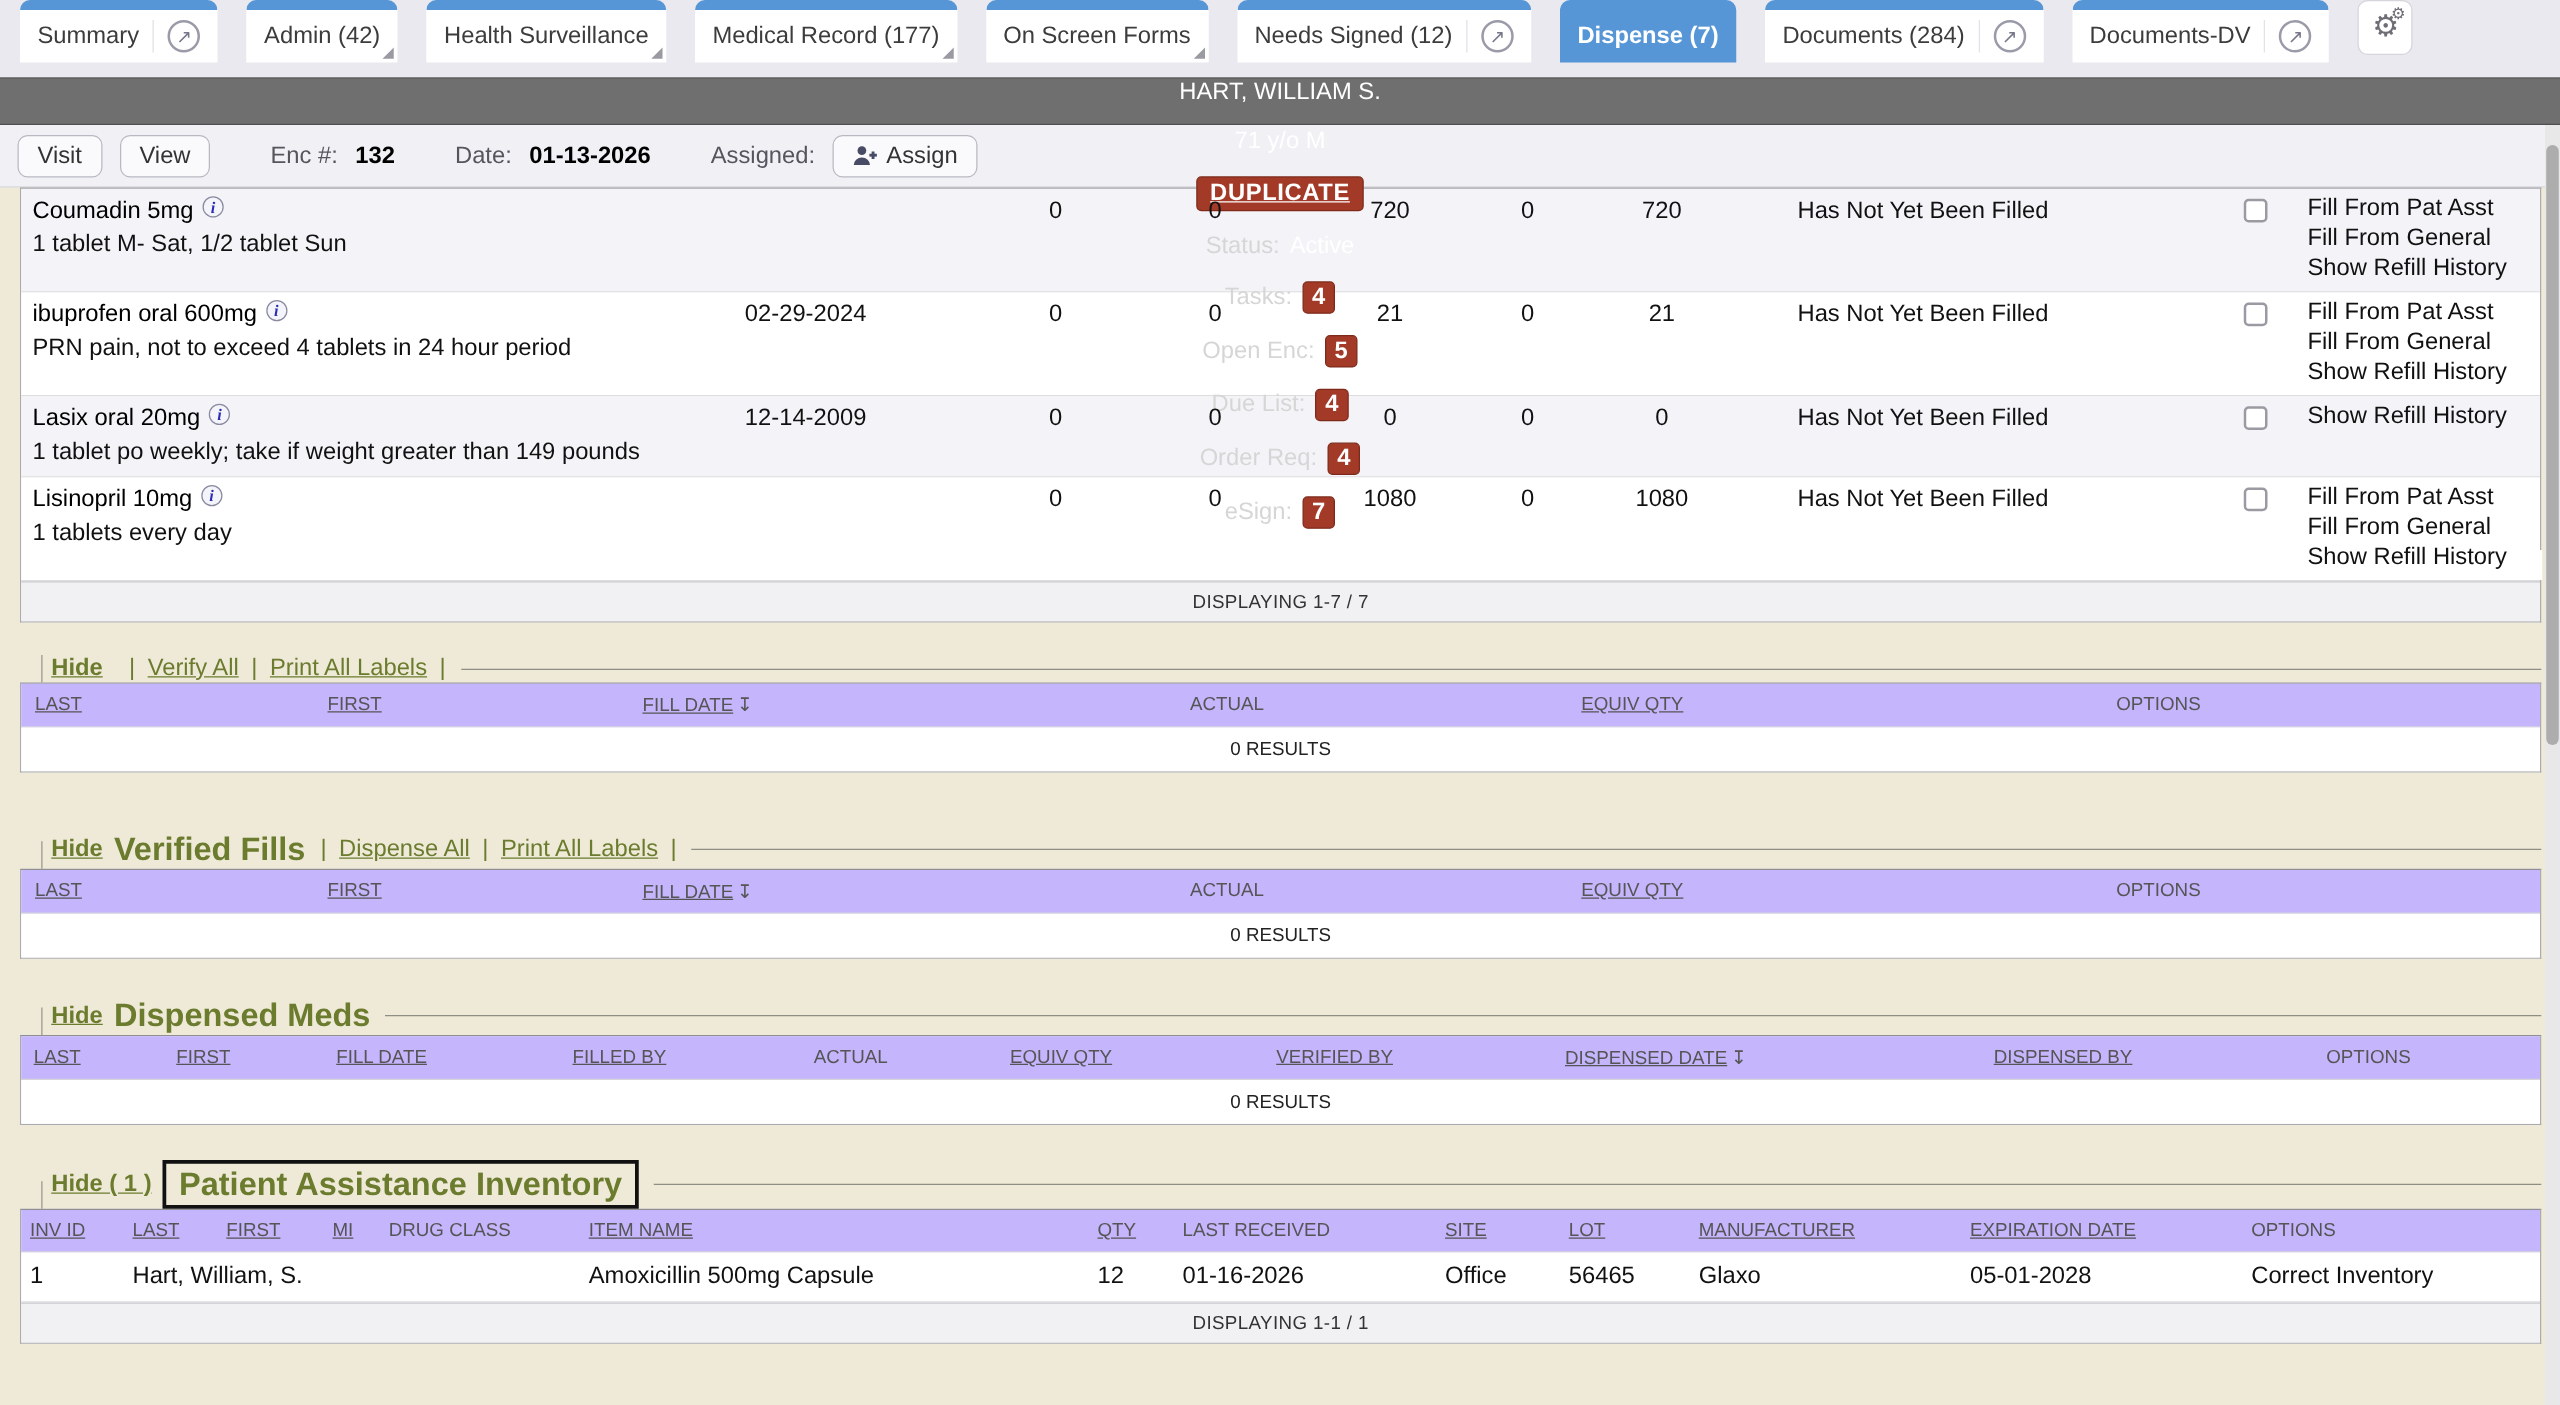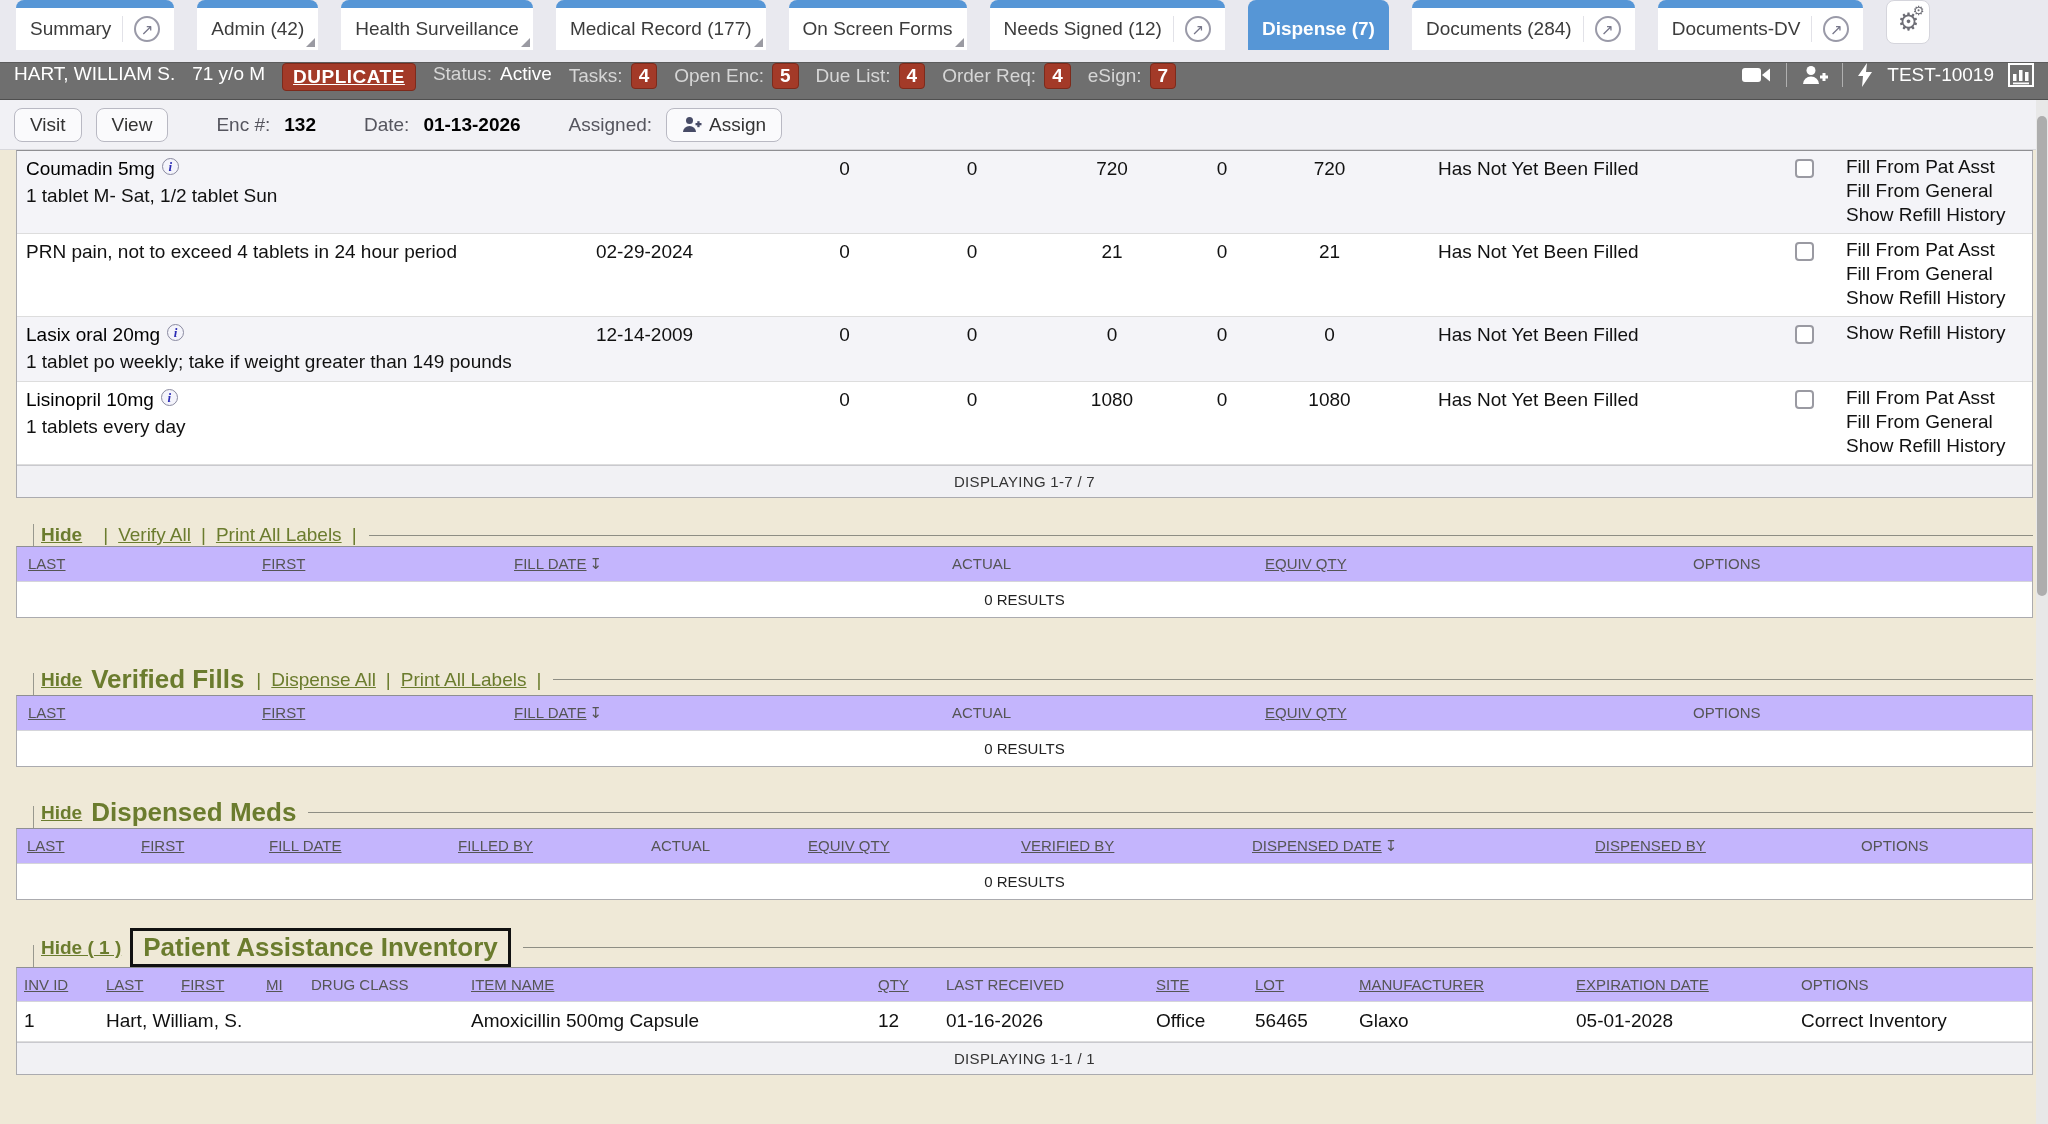--- a/index.html
+++ b/index.html
@@ -19,21 +19,21 @@
        border-left:9px solid transparent;border-bottom:9px solid #9a9aa2;}
   .ext{margin-left:11px;padding-left:11px;border-left:1px solid #e2e2e8;display:flex;align-items:center;}
   .ext .circ{width:26px;height:26px;border:2px solid #9a9aa8;border-radius:50%;color:#77778a;
        font-size:15px;display:flex;align-items:center;justify-content:center;line-height:1;}
   .tab.gear{border-top:none;height:44px;border-radius:8px;margin-bottom:3px;border:1px solid #d5d5dc;
        color:#6e6e76;padding:0 10px;min-width:44px;justify-content:center;}
   .gear-big{font-size:24px;line-height:1;}
   .gear-small{font-size:13px;position:absolute;top:3px;right:5px;line-height:1;}
   
   .patientbar{height:38px;background:#6F6F6F;border-top:1px solid #5c5c5c;border-bottom:1px solid #4f4f4f;
-       display:flex;align-items:flex-start;padding:0 14px;gap:17px;color:#fff;font-size:19px;white-space:nowrap;}
+       display:flex;align-items:center;padding:0 14px;gap:17px;color:#fff;font-size:19px;white-space:nowrap;flex-direction:column;}
   .pb-label{color:#d6d6d6;}
   .pb-group{display:flex;align-items:center;gap:8px;}
   .badge{background:#A33A28;border:1px solid #7d2a1b;border-radius:4px;padding:1px 7px;font-weight:bold;color:#fff;cursor:pointer;}
   .dup{background:#A33A28;border:1px solid #7d2a1b;border-radius:4px;padding:2px 10px;font-weight:bold;
        text-decoration:underline;letter-spacing:.5px;cursor:pointer;}
   .pb-right{margin-left:auto;display:flex;align-items:center;gap:14px;}
   .pb-sep{width:1px;height:24px;background:rgba(255,255,255,.45);}
   .icon-btn{display:flex;align-items:center;cursor:pointer;}
   
   .subbar{height:50px;background:#F1F1F5;border-bottom:1px solid #D8D8DC;display:flex;align-items:center;
@@ -253,20 +253,21 @@
           </div>
         <div class="c-opts">
           <a>Fill From Pat Asst</a>
           <a>Fill From General</a>
           <a>Show Refill History</a>
         </div>
       </div>
 
       <div class="med-row">
         <div class="name-cell">
+          <div><span class="med-name">ibuprofen oral 600mg</span><span class="info">i</span></div>
           <div>PRN pain, not to exceed 4 tablets in 24 hour period</div>
         </div>
         <div class="c-date">02-29-2024</div>
         <div class="c-num">0</div>
         <div class="c-num">0</div>
         <div class="c-num">21</div>
         <div class="c-num">0</div>
         <div class="c-num">21</div>
         <div class="c-status">Has Not Yet Been Filled</div>
         <div class="c-cb">

